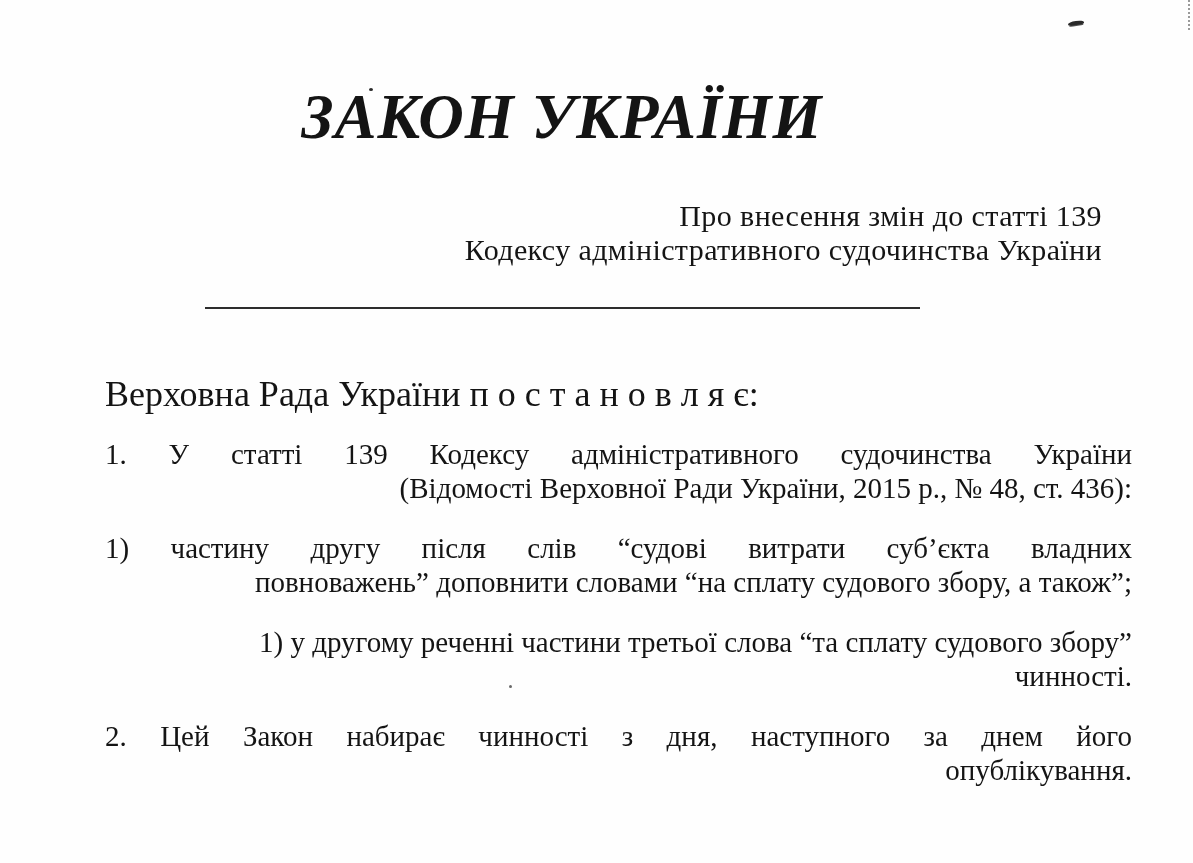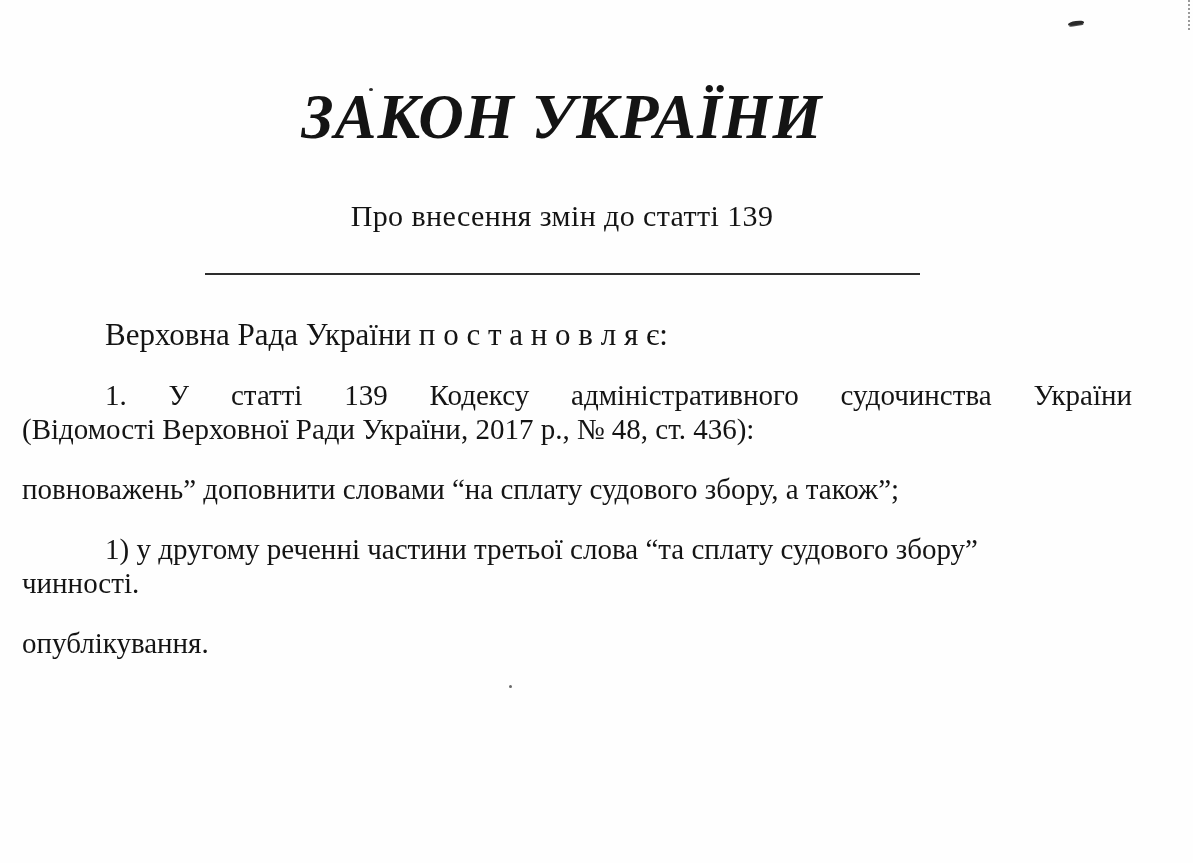--- a/index.html
+++ b/index.html
@@ -36,27 +36,27 @@
     line-height: 37px;
     letter-spacing: 0.4px;
   }
   .rule {
     margin: 40px 0 0 183px;
     width: 715px;
     height: 0;
     border-top: 2px solid #2d2d2d;
   }
   .preamble {
-    margin-top: 43px;
+    margin-top: 68px;
     padding-left: 83px;
-    font-size: 31px;
+    font-size: 36px;
     line-height: 34px;
   }
   .para { margin-top: 26px; font-size: 29px; }
-  .line { line-height: 34px; }
+  .line { line-height: 34px; text-align: right; }
   .indent { padding-left: 83px; }
   .just { text-align: justify; text-align-last: justify; }
   
   .artifact { position: absolute; background: #2a2a2a; }
   .art-smudge {
     left: 1068px; top: 21px; width: 16px; height: 4px;
     border-radius: 50% 50% 30% 30%;
     transform: rotate(-8deg);
     box-shadow: 0 2px 0 -1px #555;
   }
@@ -77,38 +77,41 @@
   <span class="artifact art-dotline"></span>
   <span class="artifact art-speck-1"></span>
   <span class="artifact art-speck-2"></span>
 
   <div class="content">
 
     <h1 class="doc-title">ЗАКОН УКРАЇНИ</h1>
 
     <div class="subtitle">
       <div class="line">Про внесення змін до статті 139</div>
+      <div class="line">Кодексу адміністративного судочинства України</div>
     </div>
 
     <div class="rule"></div>
 
     <p class="preamble">Верховна Рада України п о с т а н о в л я є:</p>
 
     <div class="para">
       <div class="line indent just">1. У статті 139 Кодексу адміністративного судочинства України</div>
-      <div class="line">(Відомості Верховної Ради України, 2017 р., № 48, ст. 436):</div>
+      <div class="line">(Відомості Верховної Ради України, 2015 р., № 48, ст. 436):</div>
     </div>
 
     <div class="para">
+      <div class="line indent just">1) частину другу після слів “судові витрати суб’єкта владних</div>
       <div class="line">повноважень” доповнити словами “на сплату судового збору, а також”;</div>
     </div>
 
     <div class="para">
       <div class="line indent">1) у другому реченні частини третьої слова “та сплату судового збору”</div>
       <div class="line">чинності.</div>
     </div>
 
     <div class="para">
+      <div class="line indent just">2. Цей Закон набирає чинності з дня, наступного за днем його</div>
       <div class="line">опублікування.</div>
     </div>
 
   </div>
 </div>
 
 </body></html>

